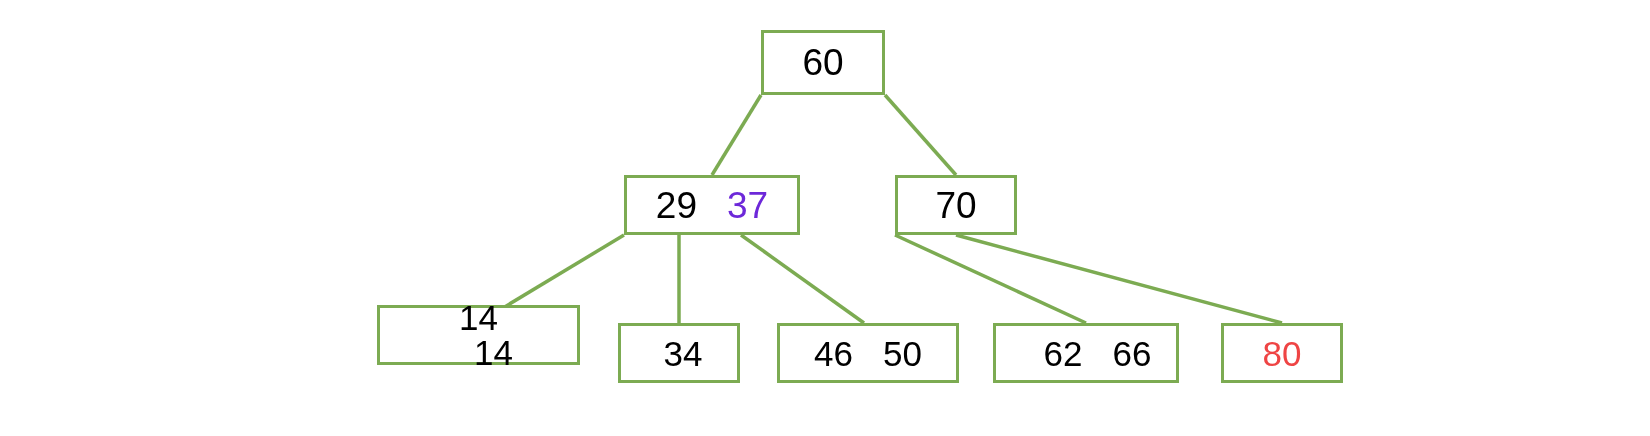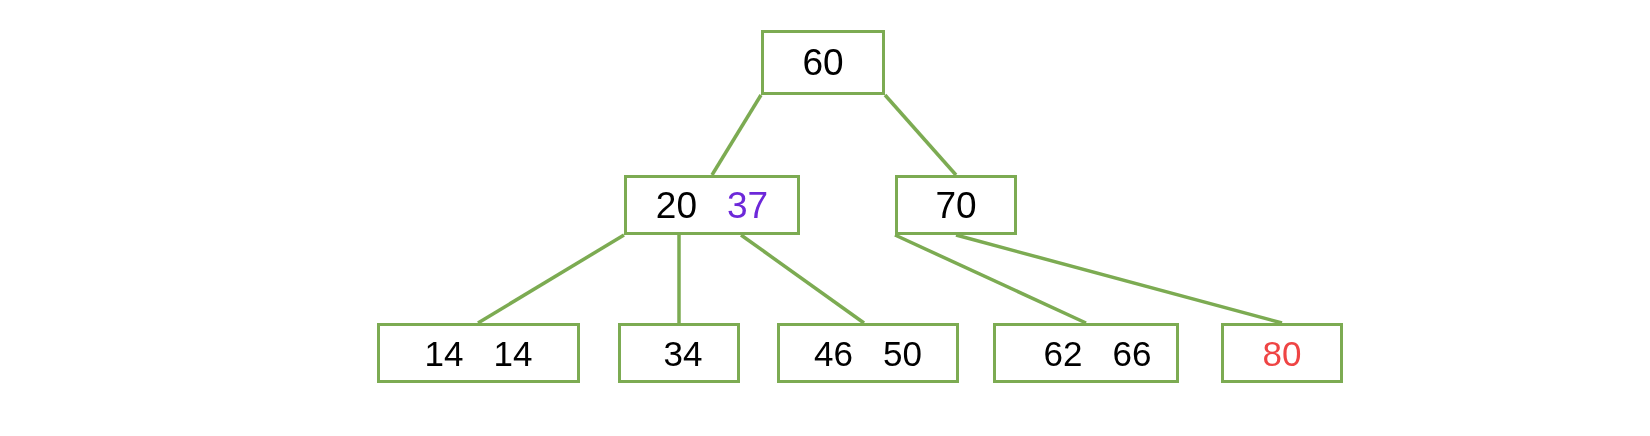--- a/index.html
+++ b/index.html
@@ -66,29 +66,29 @@
       <line x1="741" y1="235" x2="864" y2="323" stroke="#7cab52" stroke-width="3.5" stroke-linecap="butt"></line>
       <line x1="895" y1="235" x2="1086" y2="323" stroke="#7cab52" stroke-width="3.5" stroke-linecap="butt"></line>
       <line x1="956" y1="235" x2="1282" y2="323" stroke="#7cab52" stroke-width="3.5" stroke-linecap="butt"></line>
     </svg>
 
   <div class="tree-node node-root" style="left: 761px; top: 30px; width: 124px; height: 65px; border-color: rgb(124, 171, 82); text-align: center;">
       <span class="node-key" style="color: rgb(0, 0, 0);">60</span>
     </div>
 
   <div class="tree-node node-internal" style="left: 624px; top: 175px; width: 176px; height: 60px; border-color: rgb(124, 171, 82);">
-      <span class="node-key" style="color: rgb(0, 0, 0);">20</span>
+      <span class="node-key" style="color: rgb(0, 0, 0);">29</span>
       <span class="node-key" style="color: #6d28d9;">37</span>
     </div>
 
   <div class="tree-node node-internal" style="left: 895px; top: 175px; width: 122px; height: 60px; border-color: rgb(124, 171, 82);">
       <span class="node-key" style="color: rgb(0, 0, 0);">70</span>
     </div>
 
-  <div class="tree-node node-leaf" style="left: 377px; top: 323px; width: 203px; height: 60px; border-color: rgb(124, 171, 82);">
+  <div class="tree-node node-leaf" style="left: 377px; top: 305px; width: 203px; height: 60px; border-color: rgb(124, 171, 82); flex-direction: column;">
       <span class="node-key" style="color: rgb(0, 0, 0);">14</span>
       <span class="node-key" style="color: rgb(0, 0, 0);">14</span>
     </div>
 
   <div class="tree-node node-leaf" style="left: 618px; top: 323px; width: 122px; height: 60px; border-color: rgb(124, 171, 82); padding-left: 8px;">
       <span class="node-key" style="color: rgb(0, 0, 0);">34</span>
     </div>
 
   <div class="tree-node node-leaf" style="left: 777px; top: 323px; width: 182px; height: 60px; border-color: rgb(124, 171, 82);">
       <span class="node-key" style="color: rgb(0, 0, 0);">46</span>

